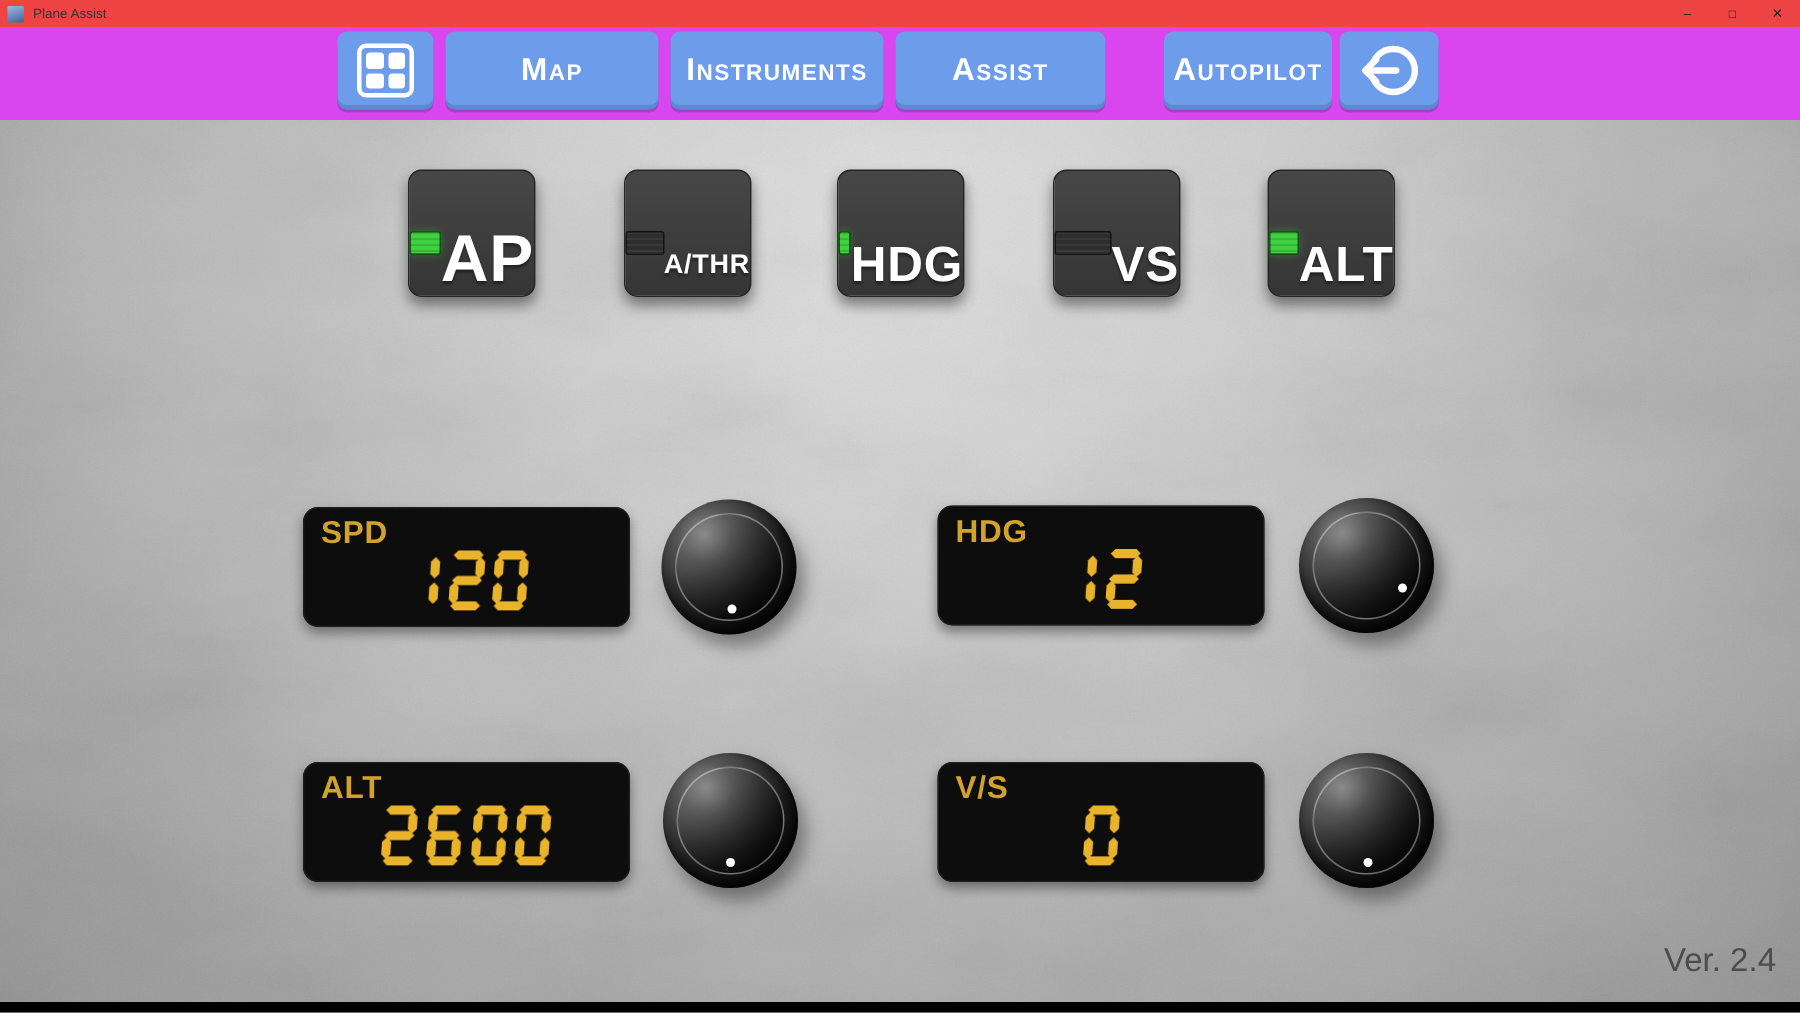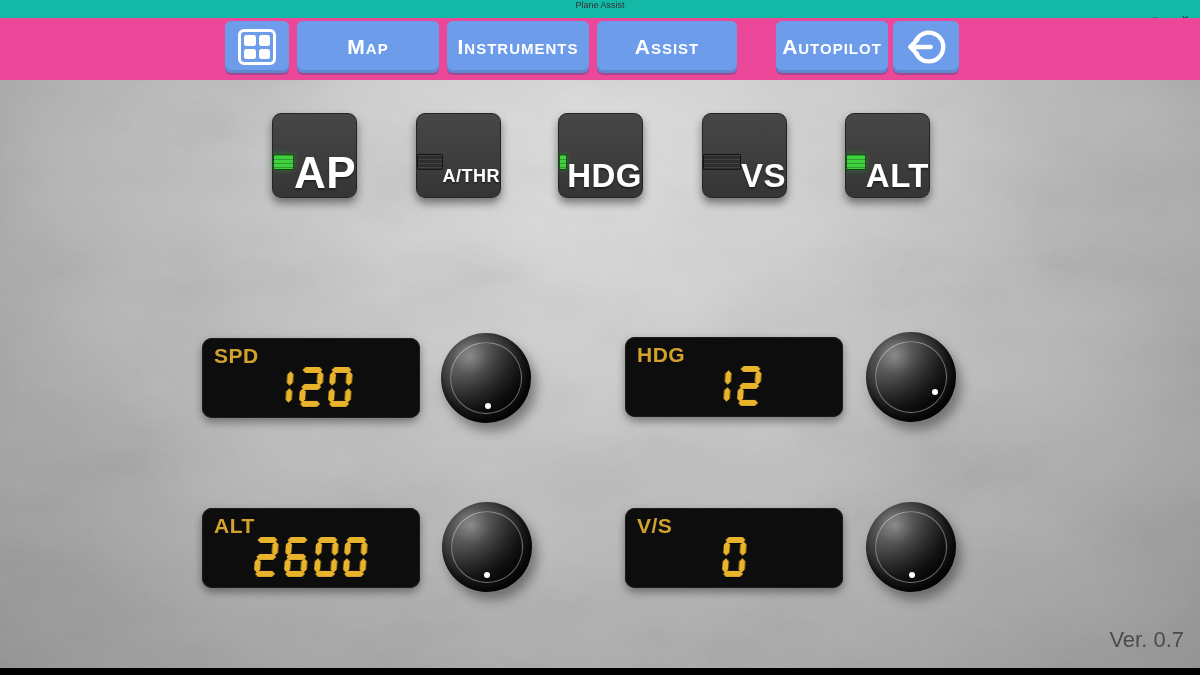--- a/index.html
+++ b/index.html
@@ -1,32 +1,32 @@
 <!DOCTYPE html>
 <html style="--accent: #6d9ceb; --lamp: #3fd13f; --amber: #e9b42c; --label-amber: #d2a32c;"><head>
 <meta charset="utf-8">
 <style>
   html,body{margin:0;padding:0;background:#222;}
   *{box-sizing:border-box;}
   .window{position:relative;width:1200px;height:675px;background:#fff;overflow:hidden;
     font-family:"Liberation Sans", sans-serif;}
 
   
-  .titlebar{position:absolute;left:0;top:0;width:1200px;height:18px;background:#14b8a6;
-    display:flex;align-items:center;flex-direction:column;}
+  .titlebar{position:absolute;left:0;top:0;width:1200px;height:18px;background:#ef4444;
+    display:flex;align-items:center;}
   .app-ico{width:11px;height:11px;margin:0 6px 0 5px;border-radius:1px;
     background:linear-gradient(160deg,#9db9d8 0%,#6f94c4 45%,#3f618f 100%);}
   .title-text{font-size:9px;color:#333;}
   .win-controls{margin-left:auto;display:flex;height:18px;}
   .win-btn{width:30px;height:18px;display:flex;align-items:center;justify-content:center;
     font-size:9px;color:#222;cursor:default;}
   .win-btn.max{font-size:8px;}
 
   
-  .navbar{position:absolute;left:0;top:18px;width:1200px;height:62px;background:#ec4899;}
+  .navbar{position:absolute;left:0;top:18px;width:1200px;height:62px;background:#d946ef;}
   .nav-btn{position:absolute;top:3px;height:52px;border:none;border-radius:6px;
     background:var(--accent,#6d9ceb);
     box-shadow:0 2px 0 rgba(40,70,130,0.35), inset 0 -3px 0 rgba(0,0,0,0.12);
     color:#fff;display:flex;align-items:center;justify-content:center;cursor:pointer;}
   .nav-btn .cap{font-variant:small-caps;font-weight:bold;font-size:21px;letter-spacing:1px;}
   
   .grid-icon{width:38px;height:36px;border:3px solid #fff;border-radius:6px;
     display:grid;grid-template-columns:1fr 1fr;grid-template-rows:1fr 1fr;gap:3px;padding:3px;}
   .grid-icon span{background:#fff;border-radius:2.5px;}
   
@@ -248,17 +248,17 @@
             <polygon points="22.5,5 26,8.5 26,18 22.5,21.5 19,18 19,8.5" fill="currentColor"></polygon>
             <polygon points="22.5,24.5 26,28 26,37.5 22.5,41 19,37.5 19,28" fill="currentColor"></polygon>
             <polygon points="1.5,42.5 5,39 21,39 24.5,42.5 21,46 5,46" fill="currentColor"></polygon>
             <polygon points="3.5,24.5 7,28 7,37.5 3.5,41 0,37.5 0,28" fill="currentColor"></polygon>
             <polygon points="3.5,5 7,8.5 7,18 3.5,21.5 0,18 0,8.5" fill="currentColor"></polygon>
           </svg>
         </div>
     </div>
     <div class="knob" style="left:866px;top:422px;--dx:1px;--dy:28px;"></div>
 
-    <div class="version">Ver. 0.7</div>
+    <div class="version">Ver. 2.4</div>
   </div>
 
   <div class="bottombar"></div>
 </div>
 
 </body></html>

